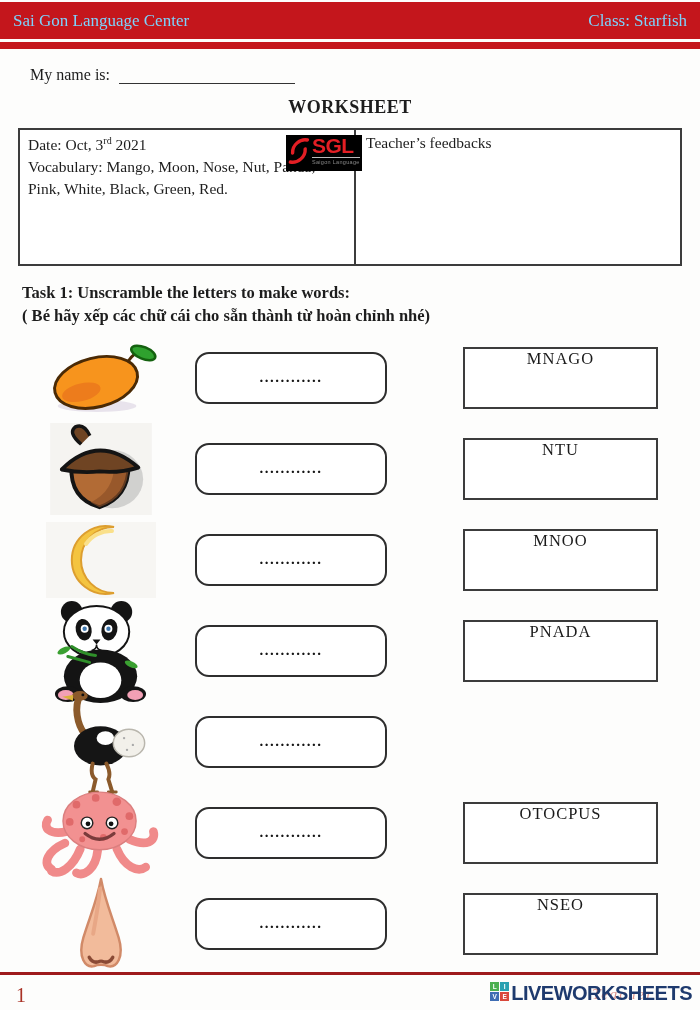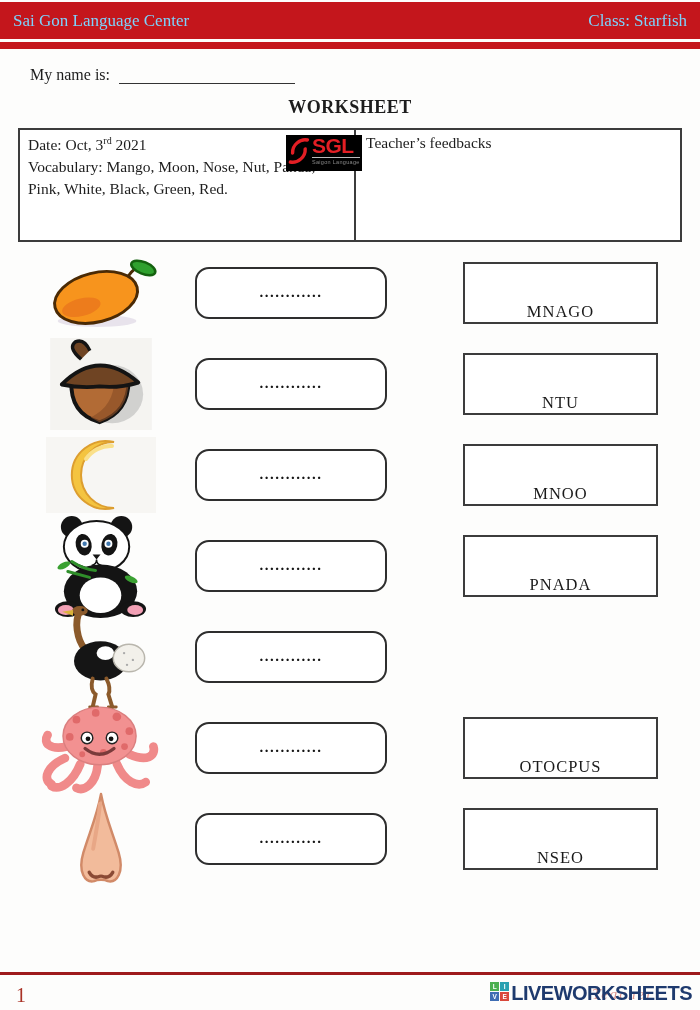--- a/index.html
+++ b/index.html
@@ -15,42 +15,42 @@
     display:flex; align-items:center; justify-content:space-between;
     padding:0 13px; font-size:17px;
   }
   .topbar-stripe { margin-top:3px; height:7px; background:#C4161C; }
   
   .name-row { margin:17px 0 0 30px; font-size:16px; display:flex; align-items:flex-end; }
   .name-underline { display:inline-block; width:176px; border-bottom:1.6px solid #333; height:18px; margin-left:9px; }
   
   .ws-title { text-align:center; margin-top:13px; font-weight:bold; font-size:18px; letter-spacing:.5px; }
   
-  .info-table { position:relative; margin:10px 18px 0; border:2px solid #3c3c3c; height:114px; display:flex; background:#fff; }
+  .info-table { position:relative; margin:10px 18px 0; border:2px solid #3c3c3c; height:138px; display:flex; background:#fff; }
   .cell-left { width:336px; border-right:2px solid #3c3c3c; padding:4px 8px; font-size:15.5px; line-height:1.4; }
   .cell-right { flex:1; padding:4px 10px; font-size:15.5px; }
   sup { font-size:10px; }
   .sgl-logo { position:absolute; left:266px; top:5px; display:flex; align-items:flex-start; background:#000000; padding:1px 2px; }
   .sgl-text-col { display:flex; flex-direction:column; align-items:flex-start; }
   .sgl-text { font-family:"Liberation Sans", sans-serif; font-weight:bold; font-size:21px; line-height:20px; color:#E31E24; letter-spacing:-.5px; }
   .sgl-sub { font-family:"Liberation Sans", sans-serif; font-size:5.5px; color:#8a8a8a; border-top:.5px solid #bbb; margin-top:1px; padding-top:.5px; letter-spacing:.3px; }
   
   .task-block { margin:15px 0 0 22px; font-weight:bold; font-size:16.5px; line-height:1.4; }
   
   .rows { margin-top:5px; }
   .row { height:91px; display:flex; align-items:center; }
   .img-cell { width:125px; margin-left:38px; height:100%; display:flex; align-items:center; justify-content:center; }
   .answer-box {
     margin-left:32px; width:192px; height:52px; border:2px solid #2e2e2e; border-radius:14px;
     display:flex; align-items:center; justify-content:center; background:#fff;
   }
   .dots { font-weight:bold; font-size:15px; letter-spacing:1.5px; color:#151515; }
   .word-box {
     margin-left:76px; width:195px; height:62px; border:2px solid #3c3c3c;
-    display:flex; align-items:flex-end; justify-content:center; background:#fff;
+    display:flex; align-items:flex-start; justify-content:center; background:#fff;
     font-size:16.5px; letter-spacing:1px; color:#1a1a1a;
   }
   
   .footer-line { position:absolute; left:0; right:0; bottom:35px; height:3px; background:#9E1A1D; }
   .page-number { position:absolute; left:16px; bottom:3px; font-size:20px; color:#A93226; }
   .brand { position:absolute; right:8px; bottom:5px; display:flex; align-items:flex-start; }
   .brand-watermark {
     position:absolute; right:46px; bottom:7px; color:#C0392B; opacity:.55;
     font-style:italic; font-size:15px; letter-spacing:2px; white-space:nowrap;
   }
@@ -94,20 +94,24 @@
           </g>
         </svg>
       </span>
       <span class="sgl-text-col">
         <span class="sgl-text">SGL</span>
         <span class="sgl-sub">Saigon Language</span>
       </span>
     </div>
   </div>
 
+  <div class="task-block">
+    <div>Task 1: Unscramble the letters to make words:</div>
+    <div>( Bé hãy xếp các chữ cái cho sẵn thành từ hoàn chỉnh nhé)</div>
+  </div>
 
   <div class="rows">
 
     <div class="row">
       <div class="img-cell">
         <svg width="118" height="74" viewBox="0 0 120 75">
           <ellipse cx="56" cy="66" rx="40" ry="6" fill="#e8e3ec"></ellipse>
           <ellipse cx="55" cy="42" rx="43" ry="25" fill="#F7941D" stroke="#4a2a05" stroke-width="3" transform="rotate(-14 55 42)"></ellipse>
           <ellipse cx="40" cy="52" rx="20" ry="9" fill="#ED7C1C" transform="rotate(-14 40 52)"></ellipse>
           <path d="M88,20 q5,-8 12,-9" stroke="#4a2a05" stroke-width="3" fill="none" stroke-linecap="round"></path>

